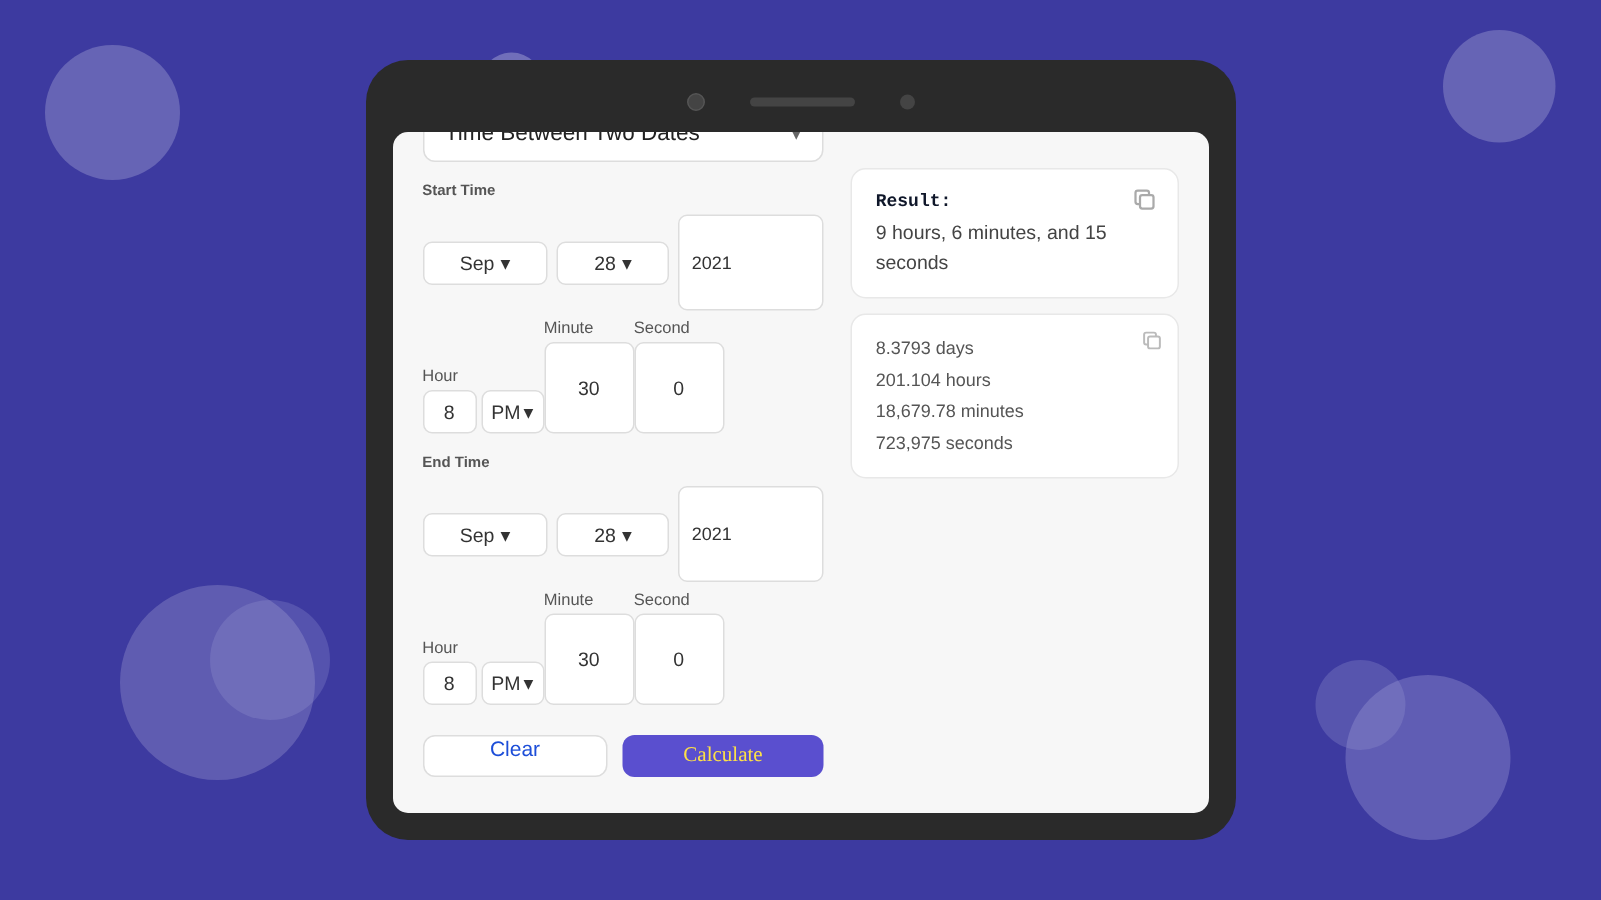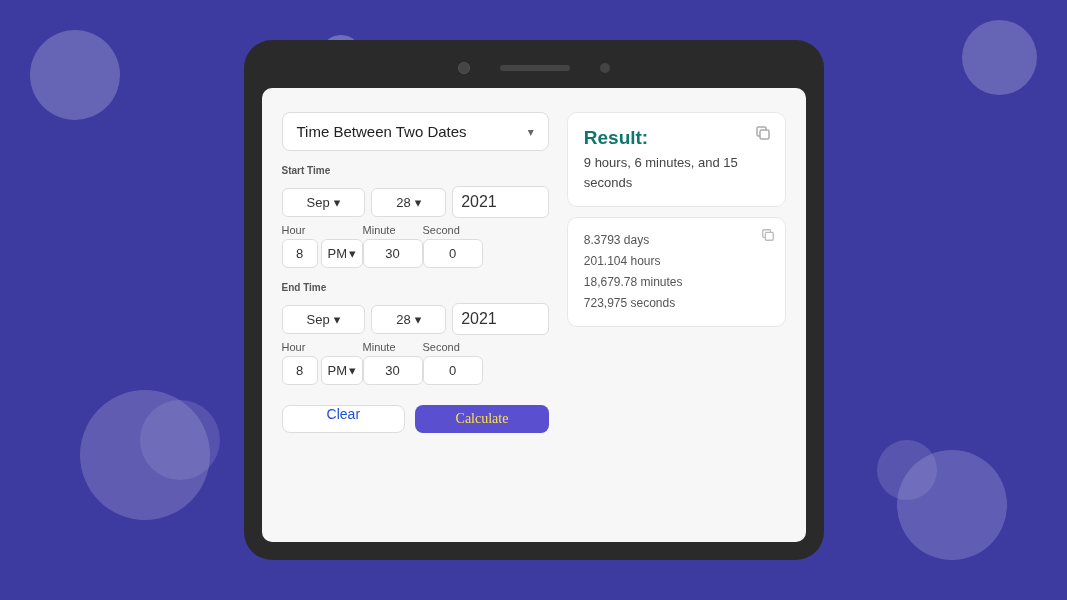--- a/index.html
+++ b/index.html
@@ -84,20 +84,21 @@
       padding: 24px 20px;
       gap: 18px;
     }
 
     
     .left-panel {
       flex: 1.1;
       display: flex;
       flex-direction: column;
       gap: 14px;
+      justify-content: flex-end;
     }
 
     
     .tool-select {
       width: 100%;
       background: #fff;
       border: 1px solid #ddd;
       border-radius: 8px;
       padding: 10px 14px;
       display: flex;
@@ -138,22 +139,22 @@
       display: flex;
       align-items: center;
       gap: 4px;
       cursor: pointer;
       white-space: nowrap;
     }
 
     .year-field {
       border: 1px solid #ddd;
       border-radius: 6px;
-      padding: 6px 8px;
-      font-size: 16px;
+      padding: 24px 8px;
+      font-size: 12px;
       color: #333;
       background: #fff;
       flex: 1;
     }
 
     .time-row {
       display: flex;
       gap: 0;
       align-items: flex-end;
     }
@@ -196,21 +197,21 @@
       display: flex;
       align-items: center;
       gap: 2px;
       cursor: pointer;
     }
 
     .minute-field, .second-field {
       background: #fff;
       border: 1px solid #ddd;
       border-radius: 6px;
-      padding: 6px 10px;
+      padding: 22px 10px;
       font-size: 13px;
       color: #333;
       width: 60px;
       text-align: center;
     }
 
     .button-row {
       display: flex;
       gap: 10px;
       margin-top: 6px;
@@ -251,24 +252,25 @@
 
     .result-card {
       background: #fff;
       border: 1px solid #e8e8e8;
       border-radius: 10px;
       padding: 14px 16px;
       position: relative;
     }
 
     .result-title {
-      font-size: 19px;
+      font-size: 12px;
       font-weight: 700;
-      color: #0f766e;
+      color: #0f172a;
       margin-bottom: 4px;
+      font-family: Liberation Mono, monospace;
     }
 
     .result-main {
       font-size: 13px;
       color: #444;
       line-height: 1.5;
     }
 
     .copy-icon {
       position: absolute;

